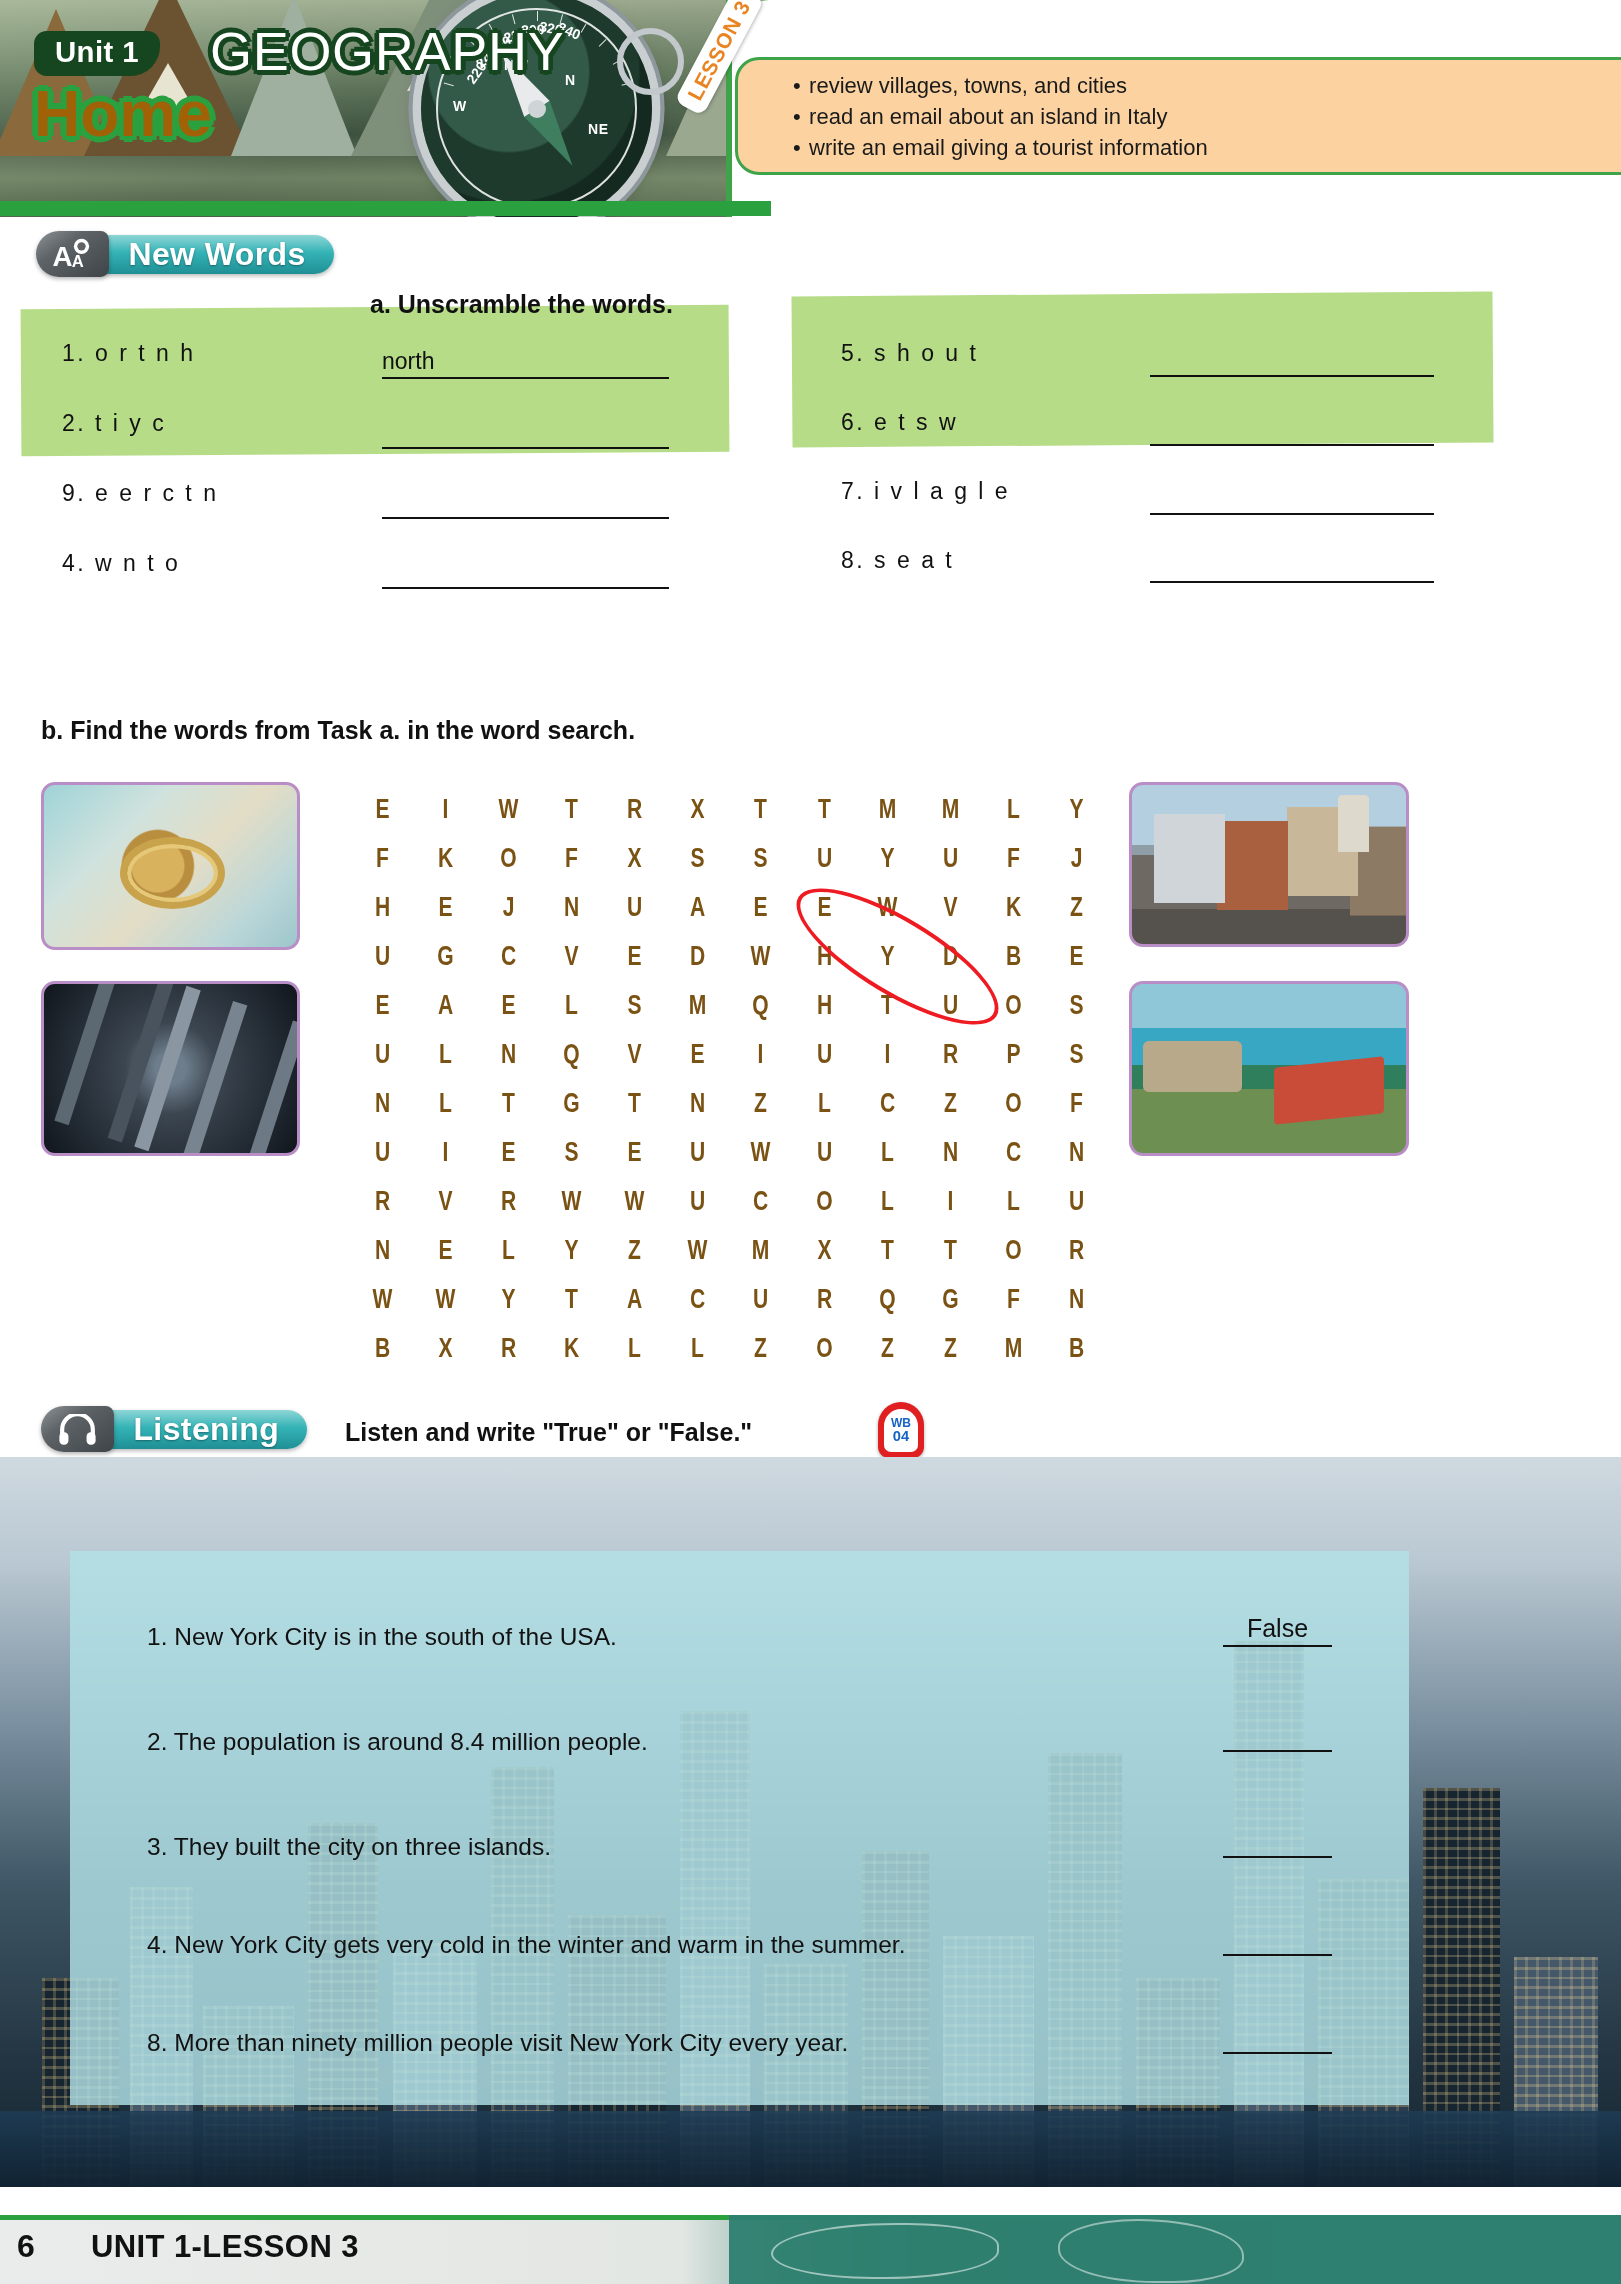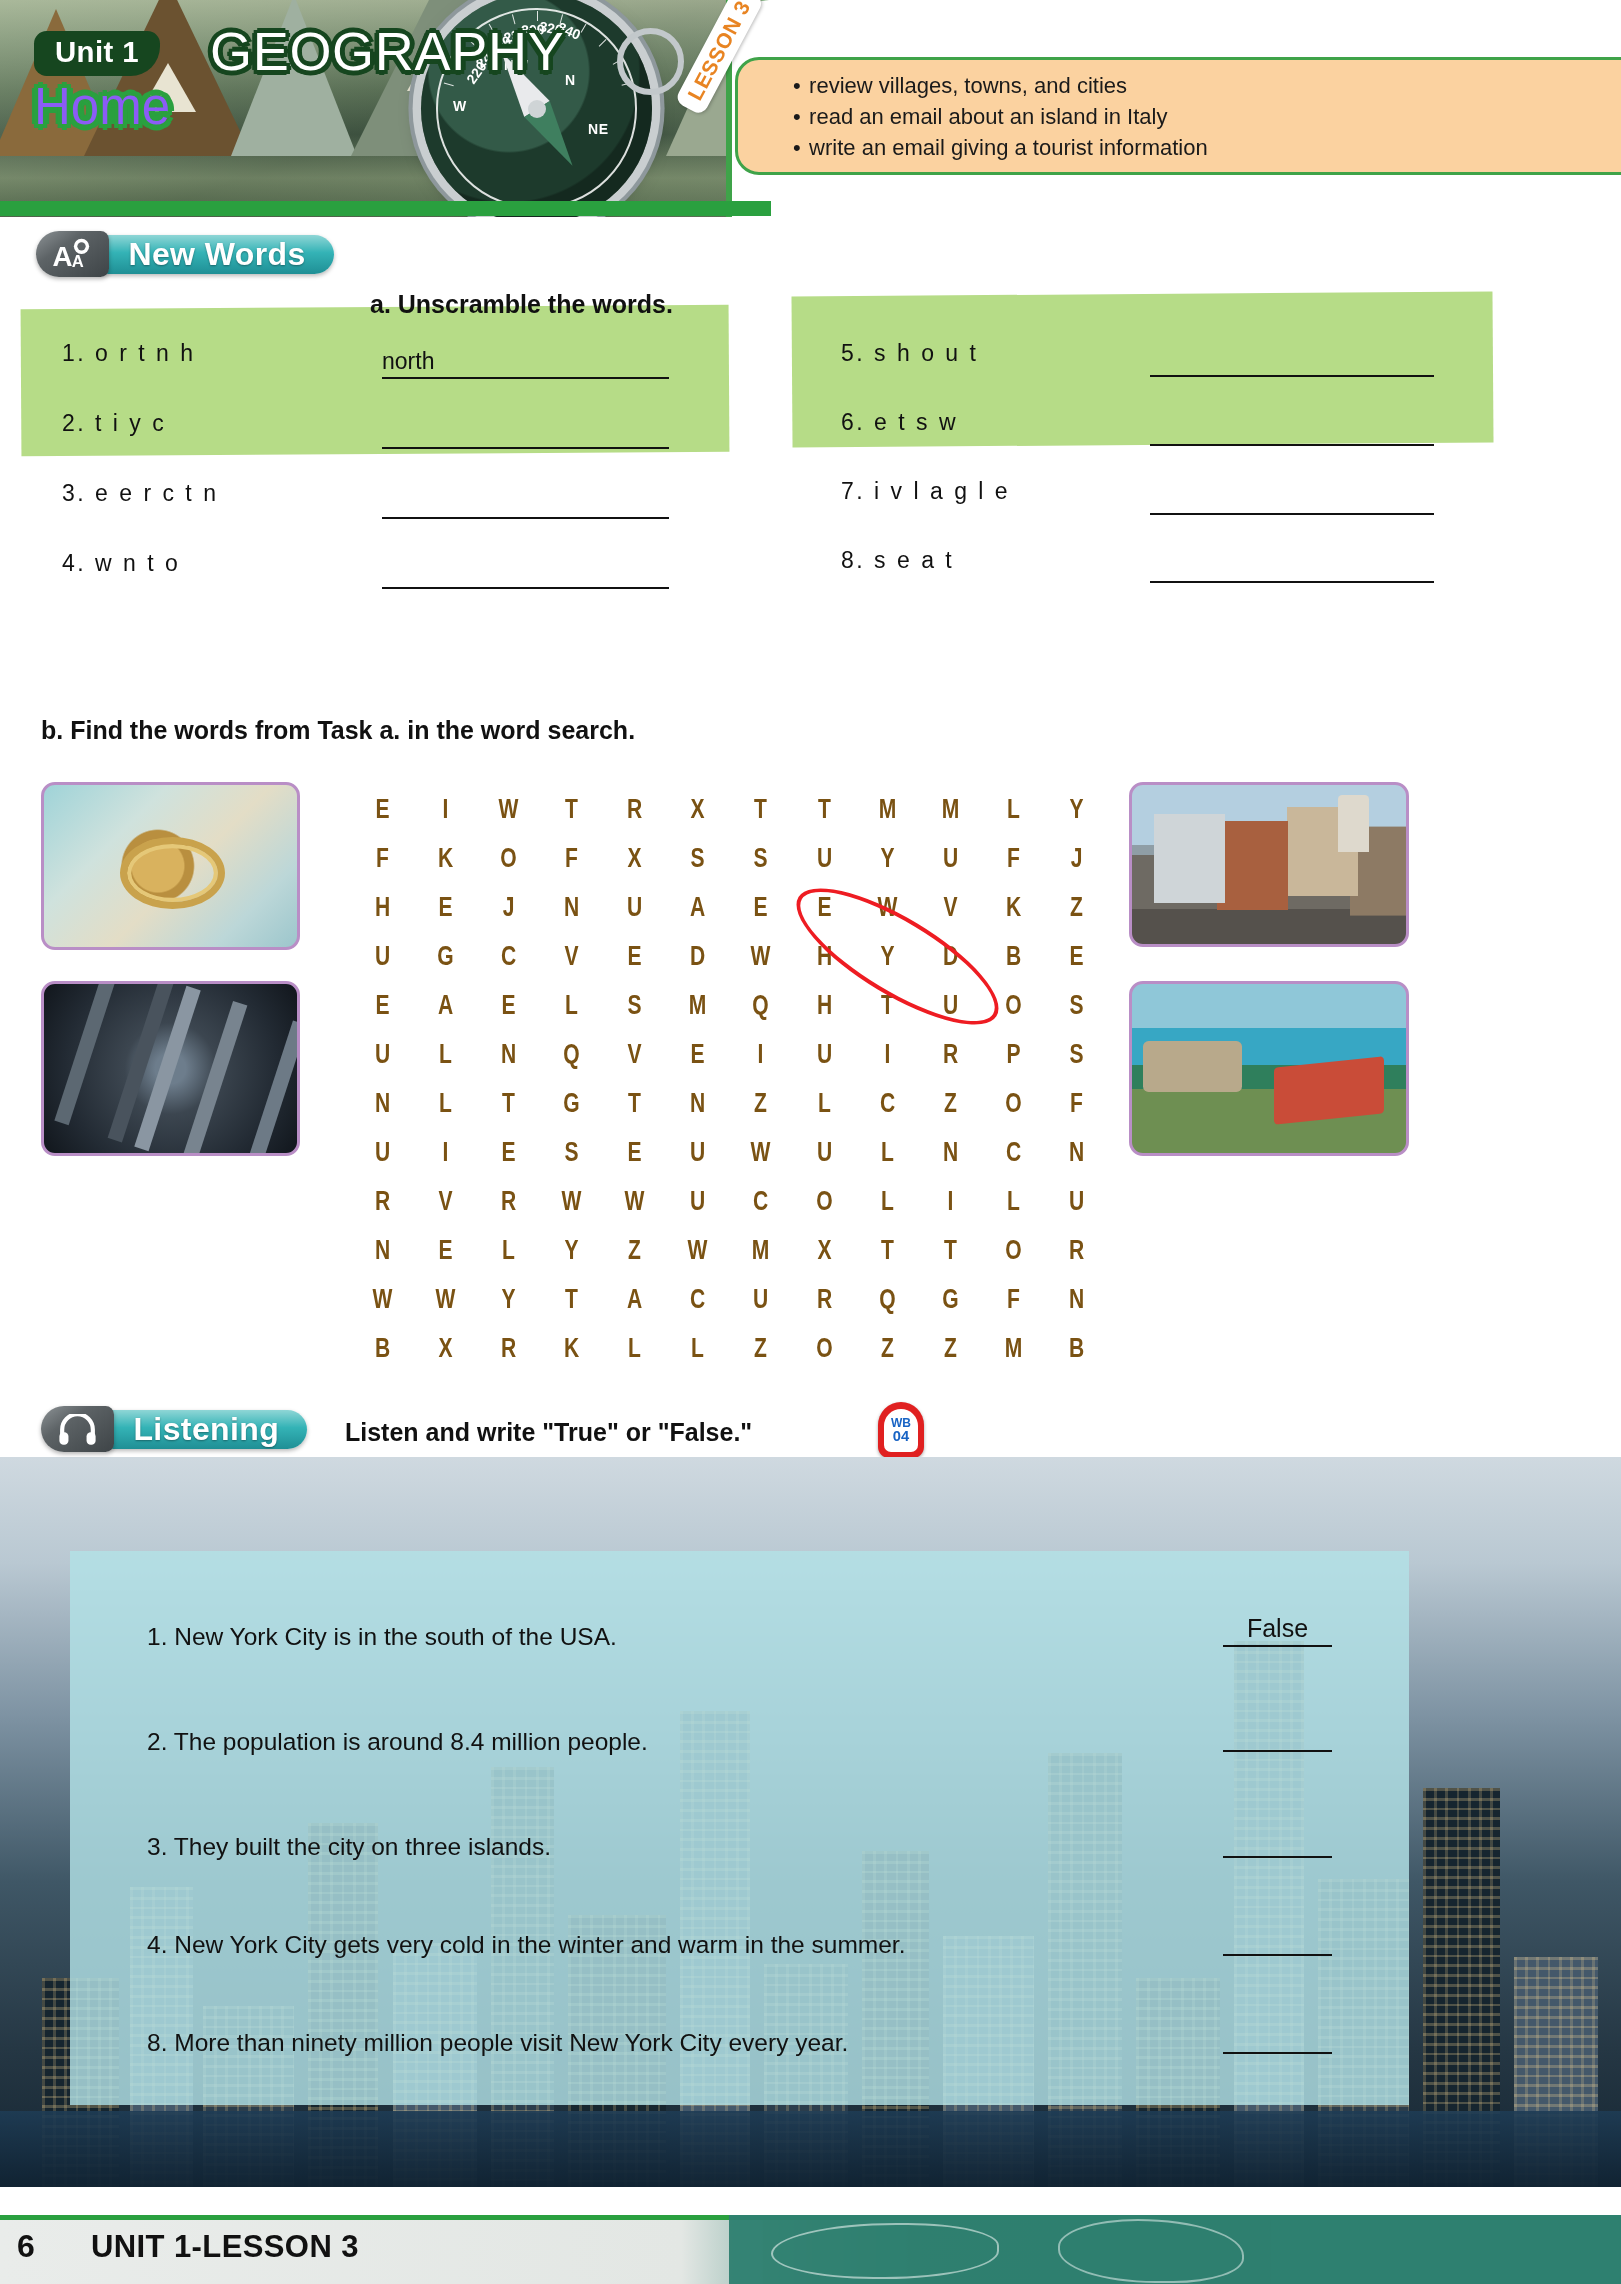--- a/index.html
+++ b/index.html
@@ -114,21 +114,21 @@
   .hdr-geography {
     position:absolute; left:210px; top:19.6px;
     font-size:54px; font-weight:normal; color:#ffffff;
     letter-spacing:0.7px; z-index:4;
     text-shadow:
       -3.5px -3.5px 0 #16461f, 3.5px -3.5px 0 #16461f, -3.5px 3.5px 0 #16461f, 3.5px 3.5px 0 #16461f,
       0 -4.9px 0 #16461f, 0 4.9px 0 #16461f, -4.9px 0 0 #16461f, 4.9px 0 0 #16461f;
   }
   .hdr-home {
     position:absolute; left:34px; top:77px;
-    font-size:51px; font-weight:normal; color:#8b5cf6; z-index:4;
+    font-size:64px; font-weight:bold; color:#a16207; z-index:4;
     text-shadow:
       -4.2px -4.2px 0 #2aa03f, 4.2px -4.2px 0 #2aa03f, -4.2px 4.2px 0 #2aa03f, 4.2px 4.2px 0 #2aa03f,
       0 -6.3px 0 #2aa03f, 0 6.3px 0 #2aa03f, -6.3px 0 0 #2aa03f, 6.3px 0 0 #2aa03f;
   }
   .hdr-greenbar {
     position:absolute; left:0; top:201px; width:771px; height:15.4px; background:#2aa03f; z-index:5;
   }
 
   
   .lesson-box {
@@ -448,21 +448,21 @@
 </div>
 
 <div style="position:absolute; left:62px; top:410px;">
   <span class="scram">2. t i y c</span>
 </div>
 <div class="blank" style="position:absolute; left:382px; top:421px; width:287px;">
   <span></span>
 </div>
 
 <div style="position:absolute; left:62px; top:480px;">
-  <span class="scram">3. e e r c t n</span>
+  <span class="scram">9. e e r c t n</span>
 </div>
 <div class="blank" style="position:absolute; left:382px; top:491px; width:287px;">
   <span></span>
 </div>
 
 <div style="position:absolute; left:62px; top:550px;">
   <span class="scram">4. w n t o</span>
 </div>
 <div class="blank" style="position:absolute; left:382px; top:561px; width:287px;">
   <span></span>

